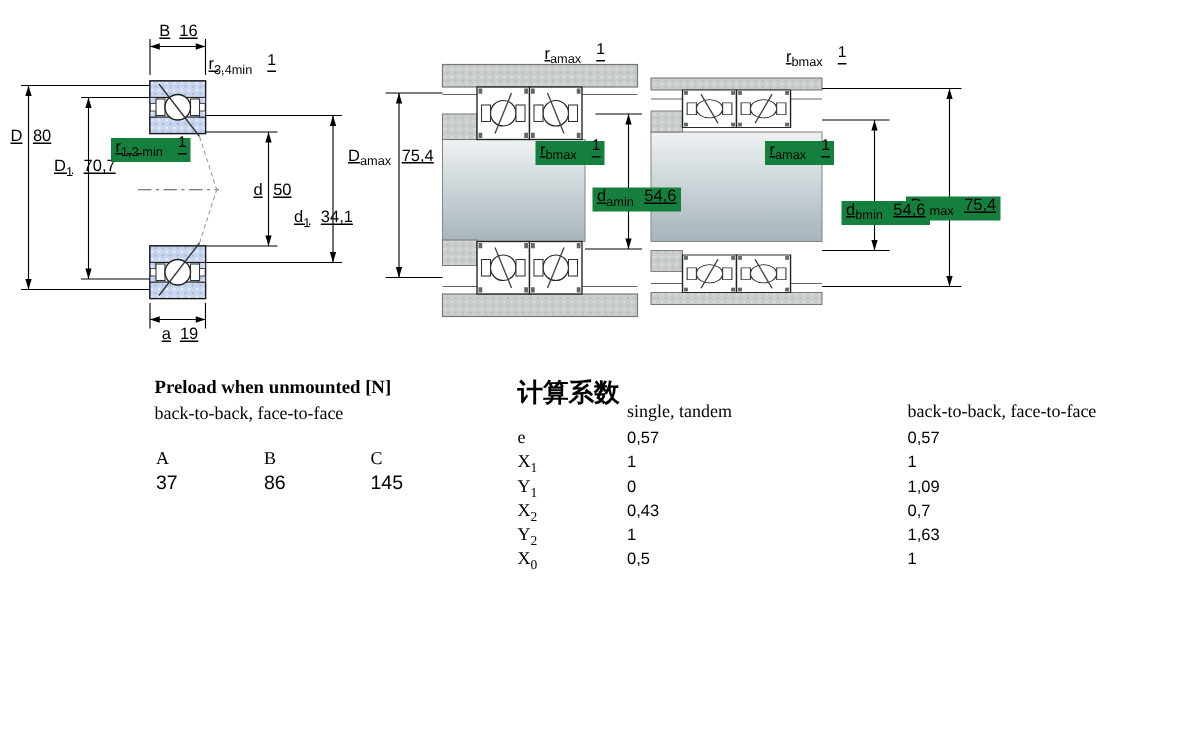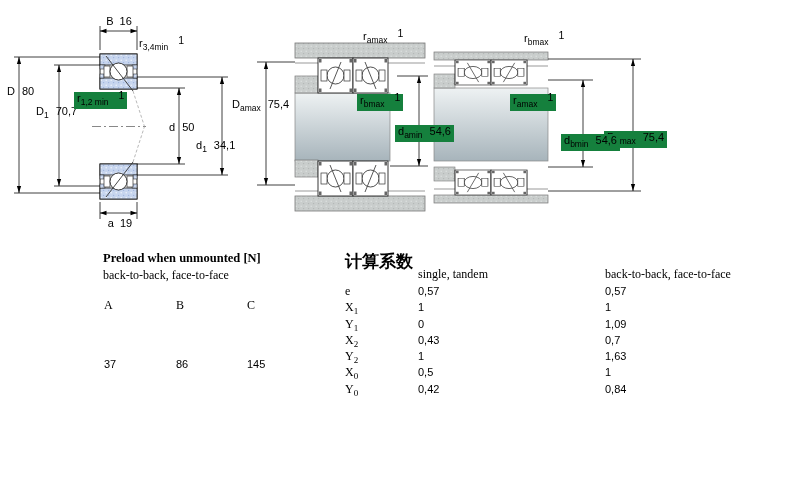--- a/index.html
+++ b/index.html
@@ -1,30 +1,30 @@
 <!DOCTYPE html>
 <html><head>
 <meta charset="utf-8">
 <style>
   html,body{margin:0;padding:0;background:#fff;}
   #page{position:relative;width:800px;height:500px;background:#fff;overflow:hidden;
         font-family:"Liberation Sans",sans-serif;color:#000;}
   #drawing{position:absolute;left:0;top:0;}
   
-  .dim{position:absolute;font:11px "Liberation Sans",sans-serif;color:#000;white-space:nowrap;line-height:13px;}
+  .dim{position:absolute;font:11px "Liberation Sans",sans-serif;color:#000;white-space:nowrap;line-height:13px;text-decoration:underline;}
   .dim sub{font-size:8.5px;}
   .dim .v{margin-left:7px;}
   .dim .fn{margin-left:10px;position:relative;top:-3px;font-size:10.5px;}
   .wbg{background:#15803d;padding:0 3px;}
   .ctr{text-align:center;}
   
   .tbl{position:absolute;font-family:"Liberation Serif",serif;font-size:12px;}
   .tbl-title{font-weight:bold;font-size:12.5px;}
   .abs{position:absolute;white-space:nowrap;}
-  .num{font-family:"Liberation Sans",sans-serif;font-size:11px;margin-top:44px;}
+  .num{font-family:"Liberation Sans",sans-serif;font-size:13px;}
   .frow{display:flex;height:16.3px;line-height:16.3px;align-items:baseline;}
   .fl{width:73px;font-family:"Liberation Serif",serif;font-size:12px;}
   .fl sub{font-size:9px;}
   .fv{width:187px;font-family:"Liberation Sans",sans-serif;font-size:11px;}
   .fv2{font-family:"Liberation Sans",sans-serif;font-size:11px;}
 </style>
 </head>
 <body>
 
 <div id="page">
@@ -251,20 +251,15 @@
     <div class="frow">
         <span class="fl"><span>Y</span><sub>2</sub></span>
         <span class="fv">1</span>
         <span class="fv2">1,63</span>
       </div>
     <div class="frow">
         <span class="fl"><span>X</span><sub>0</sub></span>
         <span class="fv">0,5</span>
         <span class="fv2">1</span>
       </div>
-    <div class="frow">
-        <span class="fl"><span>Y</span><sub>0</sub></span>
-        <span class="fv">0,42</span>
-        <span class="fv2">0,84</span>
-      </div>
   </div>
 
 </div>
 
 </body></html>

